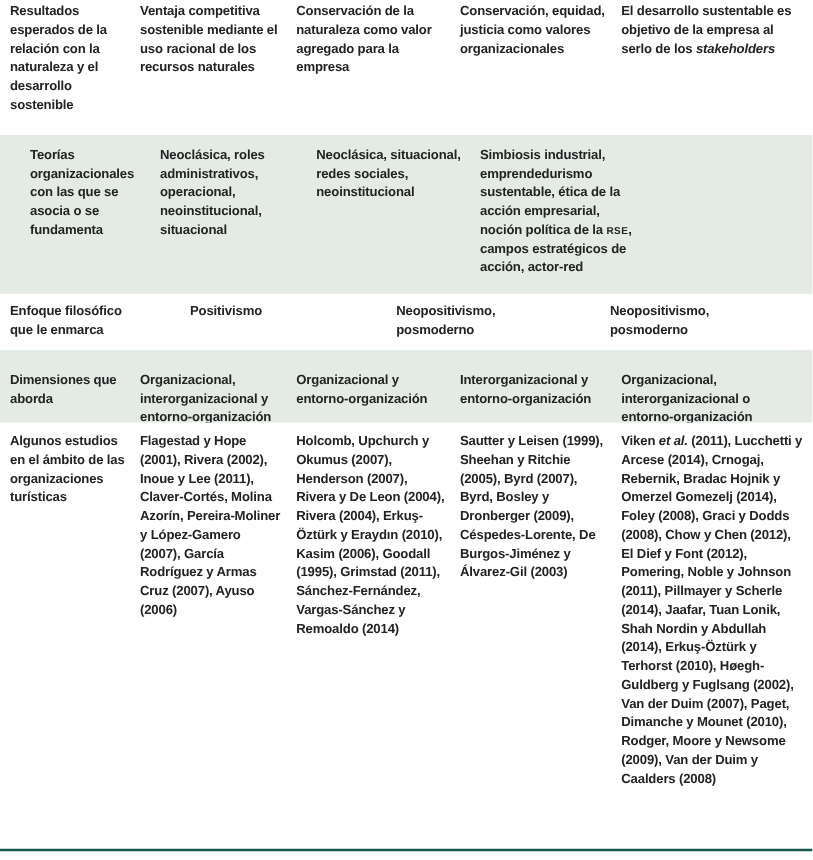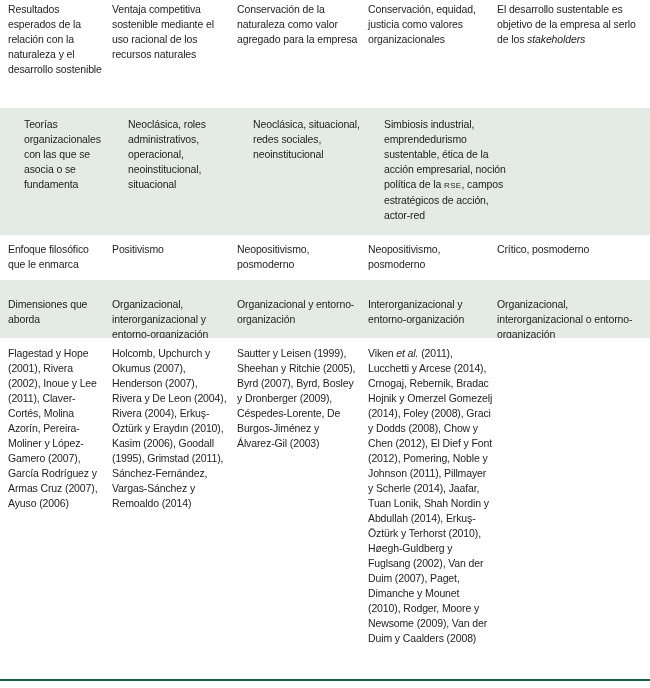--- a/index.html
+++ b/index.html
@@ -17,29 +17,30 @@
   .row {
     display: grid;
     grid-template-columns: 104px 125px 131px 129px 149px;
     padding-left: 8px;
     box-sizing: border-box;
     overflow: hidden;
   }
   .row.shaded { background: #e4ebe5; }
   .r0 { height: 108px; padding-top: 2px; }
   .r1 { height: 127px; padding-top: 9px; padding-left: 24px; }
-  .r2 { height: 45px;  padding-top: 7px; }
+  .r2 { height: 45px;  padding-top: 7px; gap: 40px; }
   .r3 { height: 58px;  padding-top: 17px; }
   .r4 { height: 341px; padding-top: 8px; }
   .cell {
     font-size: 10.5px;
     line-height: 15px;
     letter-spacing: -0.12px;
     padding-right: 10px;
     box-sizing: border-box;
+    font-weight: bold;
   }
   .cell.last { padding-right: 4px; }
   .em { font-style: italic; }
   .sc { font-size: 8px; letter-spacing: 0.3px; }
 </style>
 </head>
 <body>
 
 <div class="table">
 
@@ -68,19 +69,20 @@
 
   <div class="row r3 shaded">
     <div class="cell">Dimensiones que aborda</div>
     <div class="cell">Organizacional, interorganizacional y entorno-organización</div>
     <div class="cell">Organizacional y entorno-organización</div>
     <div class="cell">Interorganizacional y entorno-organización</div>
     <div class="cell last">Organizacional, interorganizacional o entorno-organización</div>
   </div>
 
   <div class="row r4">
+    <div class="cell">Algunos estudios en el ámbito de las organizaciones turísticas</div>
     <div class="cell">Flagestad y Hope (2001), Rivera (2002), Inoue y Lee (2011), Claver-Cortés, Molina Azorín, Pereira-Moliner y López-Gamero (2007), García Rodríguez y Armas Cruz (2007), Ayuso (2006)</div>
     <div class="cell">Holcomb, Upchurch y Okumus (2007), Henderson (2007), Rivera y De Leon (2004), Rivera (2004), Erkuş-Öztürk y Eraydın (2010), Kasim (2006), Goodall (1995), Grimstad (2011), Sánchez-Fernández, Vargas-Sánchez y Remoaldo (2014)</div>
     <div class="cell">Sautter y Leisen (1999), Sheehan y Ritchie (2005), Byrd (2007), Byrd, Bosley y Dronberger (2009), Céspedes-Lorente, De Burgos-Jiménez y Álvarez-Gil (2003)</div>
     <div class="cell last"><span>Viken </span><span class="em">et al.</span><span> (2011), Lucchetti y Arcese (2014), Crnogaj, Rebernik, Bradac Hojnik y Omerzel Gomezelj (2014), Foley (2008), Graci y Dodds (2008), Chow y Chen (2012), El Dief y Font (2012), Pomering, Noble y Johnson (2011), Pillmayer y Scherle (2014), Jaafar, Tuan Lonik, Shah Nordin y Abdullah (2014), Erkuş-Öztürk y Terhorst (2010), Høegh-Guldberg y Fuglsang (2002), Van der Duim (2007), Paget, Dimanche y Mounet (2010), Rodger, Moore y Newsome (2009), Van der Duim y Caalders (2008)</span></div>
   </div>
 
 </div>
 
 </body></html>

